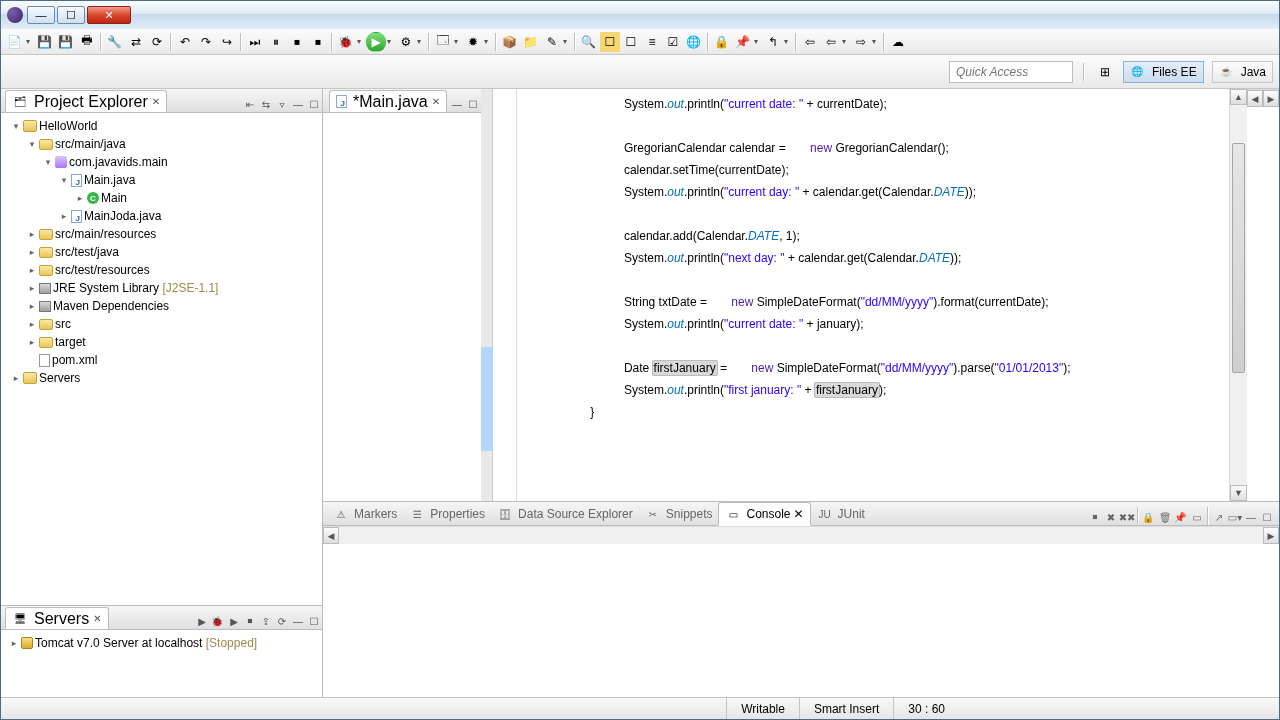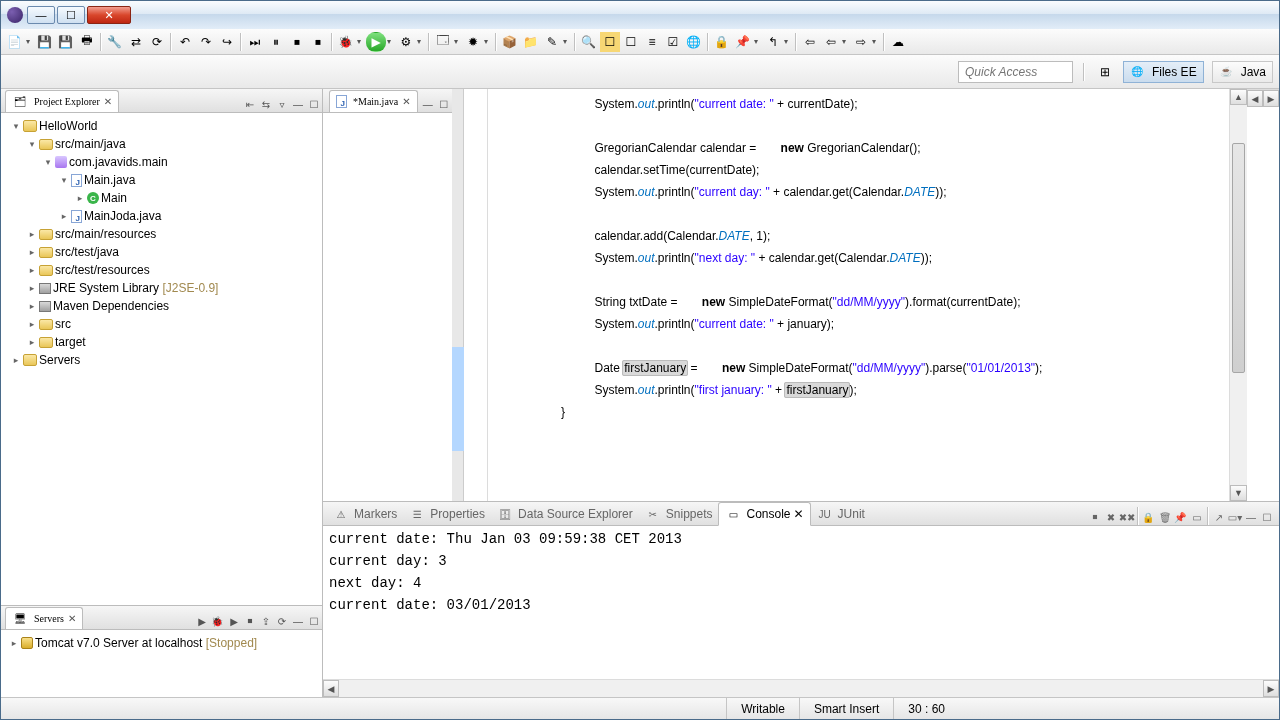--- a/index.html
+++ b/index.html
@@ -12,29 +12,29 @@
 .winbtn { width:28px; height:18px; border:1px solid #6b8aae; border-radius:2px; display:flex; align-items:center; justify-content:center; font-size:11px; background:linear-gradient(#f6fafe,#cfe0f1); cursor:pointer; }
 .winbtn.close { background:linear-gradient(#f29d8f,#d9472c,#be2611); color:#fff; border-color:#8a2413; width:44px; }
 .menubar { height:22px; background:linear-gradient(#f8f8f8,#ececec); display:flex; align-items:center; border-bottom:1px solid #c5c5c5; padding:0 4px; }
 .menubar span { padding:2px 8px; cursor:pointer; text-decoration:underline; text-decoration-color:transparent; }
 .menubar span:first-letter { text-decoration:underline; }
 .toolbar { height:26px; background:linear-gradient(#fcfcfc,#e9e9e9); border-bottom:1px solid #c5c5c5; display:flex; align-items:center; padding:0 4px; gap:1px; }
 .tbtn { width:20px; height:20px; display:flex; align-items:center; justify-content:center; cursor:pointer; border:1px solid transparent; }
 .tsep { width:2px; height:18px; border-left:1px solid #c0c0c0; border-right:1px solid #fff; margin:0 2px; }
 .tdrop { width:8px; font-size:8px; color:#555; }
 .access-row { height:34px; background:linear-gradient(#fcfcfc,#e9e9e9); border-bottom:1px solid #c5c5c5; display:flex; align-items:center; justify-content:flex-end; padding:0 6px; gap:8px; }
-.quick { width:115px; height:22px; border:1px solid #bcbcbc; padding:2px 6px; color:#888; font-style:italic; background:#fff; }
+.quick { width:124px; height:22px; border:1px solid #bcbcbc; padding:2px 6px; color:#888; font-style:italic; background:#fff; }
 .persp { height:22px; padding:2px 6px; border:1px solid #c8c8c8; display:flex; align-items:center; gap:4px; background:linear-gradient(#fcfcfc,#eaeaea); cursor:pointer; }
 .persp.active { background:linear-gradient(#e4eef8,#cadcee); border-color:#8fb2d6; }
 .main { flex:1; display:flex; overflow:hidden; }
 .left { width:322px; display:flex; flex-direction:column; border-right:1px solid #bcbcbc; }
 .pane { display:flex; flex-direction:column; background:#fff; }
 .pane-tabs { height:24px; background:linear-gradient(#f6f6f6,#e0e0e0); display:flex; align-items:flex-end; border-bottom:1px solid #bcbcbc; padding-left:4px; }
 .tab { height:22px; padding:0 6px; display:flex; align-items:center; gap:4px; border:1px solid #bcbcbc; border-bottom:none; background:#fff; border-radius:3px 3px 0 0; margin-right:2px; }
-.tab .tx { font-size:10px;font-family:Liberation Serif, serif; }
+.tab .tx { font-size:16px; }
 .tab .cx { font-size:10px; color:#555; cursor:pointer; }
 .pt { width:16px; height:16px; cursor:pointer; display:flex; align-items:center; justify-content:center; font-size:10px; color:#555; }
 .tree { flex:1; overflow:auto; padding:4px 2px; font-size:12px; }
 .tn { display:flex; align-items:center; height:18px; white-space:nowrap; cursor:pointer; }
 .tw { width:14px; text-align:center; font-size:9px; color:#666; }
 .ic { width:16px; height:16px; margin-right:2px; display:inline-flex; align-items:center; justify-content:center; }
 .ic.folder { background:linear-gradient(#fbe8a6,#e9c658); border:1px solid #c7a235; border-radius:2px; width:14px; height:11px; }
 .ic.pkg { background:linear-gradient(#d9c7ff,#a876f0); border-radius:2px; width:12px; height:12px; }
 .ic.jfile { background:#fff; border:1px solid #88a6d6; width:11px; height:13px; position:relative; }
 .ic.jfile::after { content:"J"; position:absolute; font-size:8px; color:#2a5fb0; right:1px; bottom:-1px; font-weight:bold; }
@@ -47,21 +47,21 @@
 .right { flex:1; display:flex; flex-direction:column; }
 .editor-area { flex:1; display:flex; border-bottom:1px solid #bcbcbc; }
 .editor-tabs { height:24px; background:linear-gradient(#f6f6f6,#e0e0e0); display:flex; align-items:flex-end; border-bottom:1px solid #bcbcbc; padding-left:6px; }
 .editor-tabs .spacer { flex:1; }
 .editor-body { flex:1; display:flex; background:#fff; overflow:hidden; }
 .ruler { width:36px; background:#fff; border-right:1px solid #dcdcdc; position:relative; }
 .ruler .mk { width:12px; position:absolute; left:0; top:0; bottom:0; background:#e8e8e8; border-right:1px solid #ccc; }
 .ruler .hl { position:absolute; left:0; width:12px; background:#b4d7ff; }
 .ruler .hl1 { top:258px; height:104px; }
 .code { flex:1; font-family:Consolas,"Courier New",monospace; font-size:14px; line-height:22px; padding:4px 6px; white-space:pre; overflow:hidden; color:#000; }
-.kw { color:#000000; font-weight:bold;padding-left:21px; }
+.kw { color:#4c1d95; font-weight:normal;padding-left:21px; }
 .st { color:#006fbf; font-style:italic; }
 .str { color:#2a00ff; }
 .hlspan { background:#d9d9d9; border:1px solid #bbb; border-radius:2px; padding:0 1px; margin:12px -1px; }
 .vscroll { width:18px; background:#f0f0f0; border-left:1px solid #dcdcdc; position:relative; }
 .vscroll .ar { height:16px; background:linear-gradient(#fcfcfc,#dedede); border:1px solid #bcbcbc; display:flex; align-items:center; justify-content:center; font-size:9px; color:#555; }
 .vscroll .thumb { position:absolute; left:2px; right:2px; top:54px; height:230px; background:linear-gradient(#e6e6e6,#cfcfcf); border:1px solid #a6a6a6; border-radius:2px; }
 .hscroll { height:18px; background:#f0f0f0; border-top:1px solid #dcdcdc; display:flex; }
 .hscroll .ar { width:16px; background:linear-gradient(#fcfcfc,#dedede); border:1px solid #bcbcbc; display:flex; align-items:center; justify-content:center; font-size:9px; color:#555; }
 .hscroll .tr { flex:1; }
 .bottom-area { height:195px; display:flex; flex-direction:column; }
@@ -222,35 +222,40 @@
           <div class="tn" style="padding-left:22px">
               <span class="tw">▸</span>
               <span class="ic folder"></span>
               <span>src/test/java</span>
             </div>
           <div class="tn" style="padding-left:22px">
               <span class="tw">▸</span>
               <span class="ic folder"></span>
               <span>src/test/resources</span>
             </div>
-          <div class="tn" style="padding-left:22px"><span class="tw">▸</span><span class="ic jar"></span><span>JRE System Library</span>&nbsp;<span class="muted">[J2SE-0.9]</span></div>
+          <div class="tn" style="padding-left:22px"><span class="tw">▸</span><span class="ic jar"></span><span>JRE System Library</span>&nbsp;<span class="muted">[J2SE-1.1]</span></div>
           <div class="tn" style="padding-left:22px">
               <span class="tw">▸</span>
               <span class="ic jar"></span>
               <span>Maven Dependencies</span>
             </div>
           <div class="tn" style="padding-left:22px">
               <span class="tw">▸</span>
               <span class="ic folder"></span>
               <span>src</span>
             </div>
           <div class="tn" style="padding-left:22px">
               <span class="tw">▸</span>
               <span class="ic folder"></span>
               <span>target</span>
+            </div>
+          <div class="tn" style="padding-left:22px">
+              <span class="tw"></span>
+              <span class="ic xml"></span>
+              <span>pom.xml</span>
             </div>
           <div class="tn" style="padding-left:6px">
               <span class="tw">▸</span>
               <span class="ic proj"></span>
               <span>Servers</span>
             </div>
         </div>
       </div>
       <div class="pane" style="height:92px; border-top:1px solid #bcbcbc;">
         <div class="pane-tabs">
@@ -359,24 +364,20 @@
           <div class="tl">🔒</div>
           <div class="tl">🗑</div>
           <div class="tl">📌</div>
           <div class="tl">▭</div>
           <div class="tsep"></div>
           <div class="tl">↗</div>
           <div class="tl">▭▾</div>
           <div class="tl">—</div>
           <div class="tl">☐</div>
         </div>
-        <div class="console-out">current date: Thu Jan 03 09:59:38 CET 2013
-current day: 3
-next day: 4
-current date: 03/01/2013</div>
         <div class="hscroll">
             <div class="ar">◀</div>
             <div class="tr"></div>
             <div class="ar">▶</div>
           </div>
       </div>
     </div>
   </div>
 
   <div class="status">

